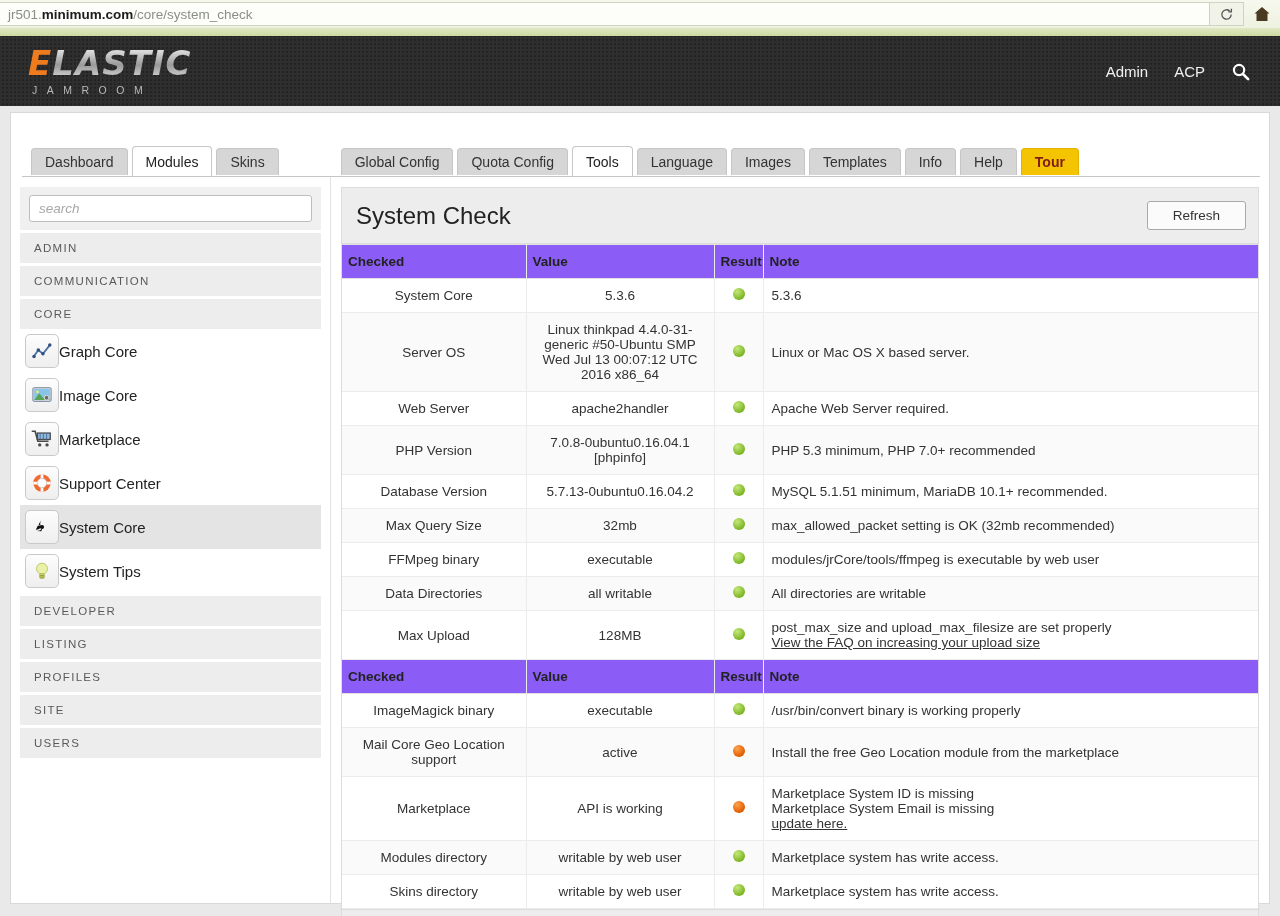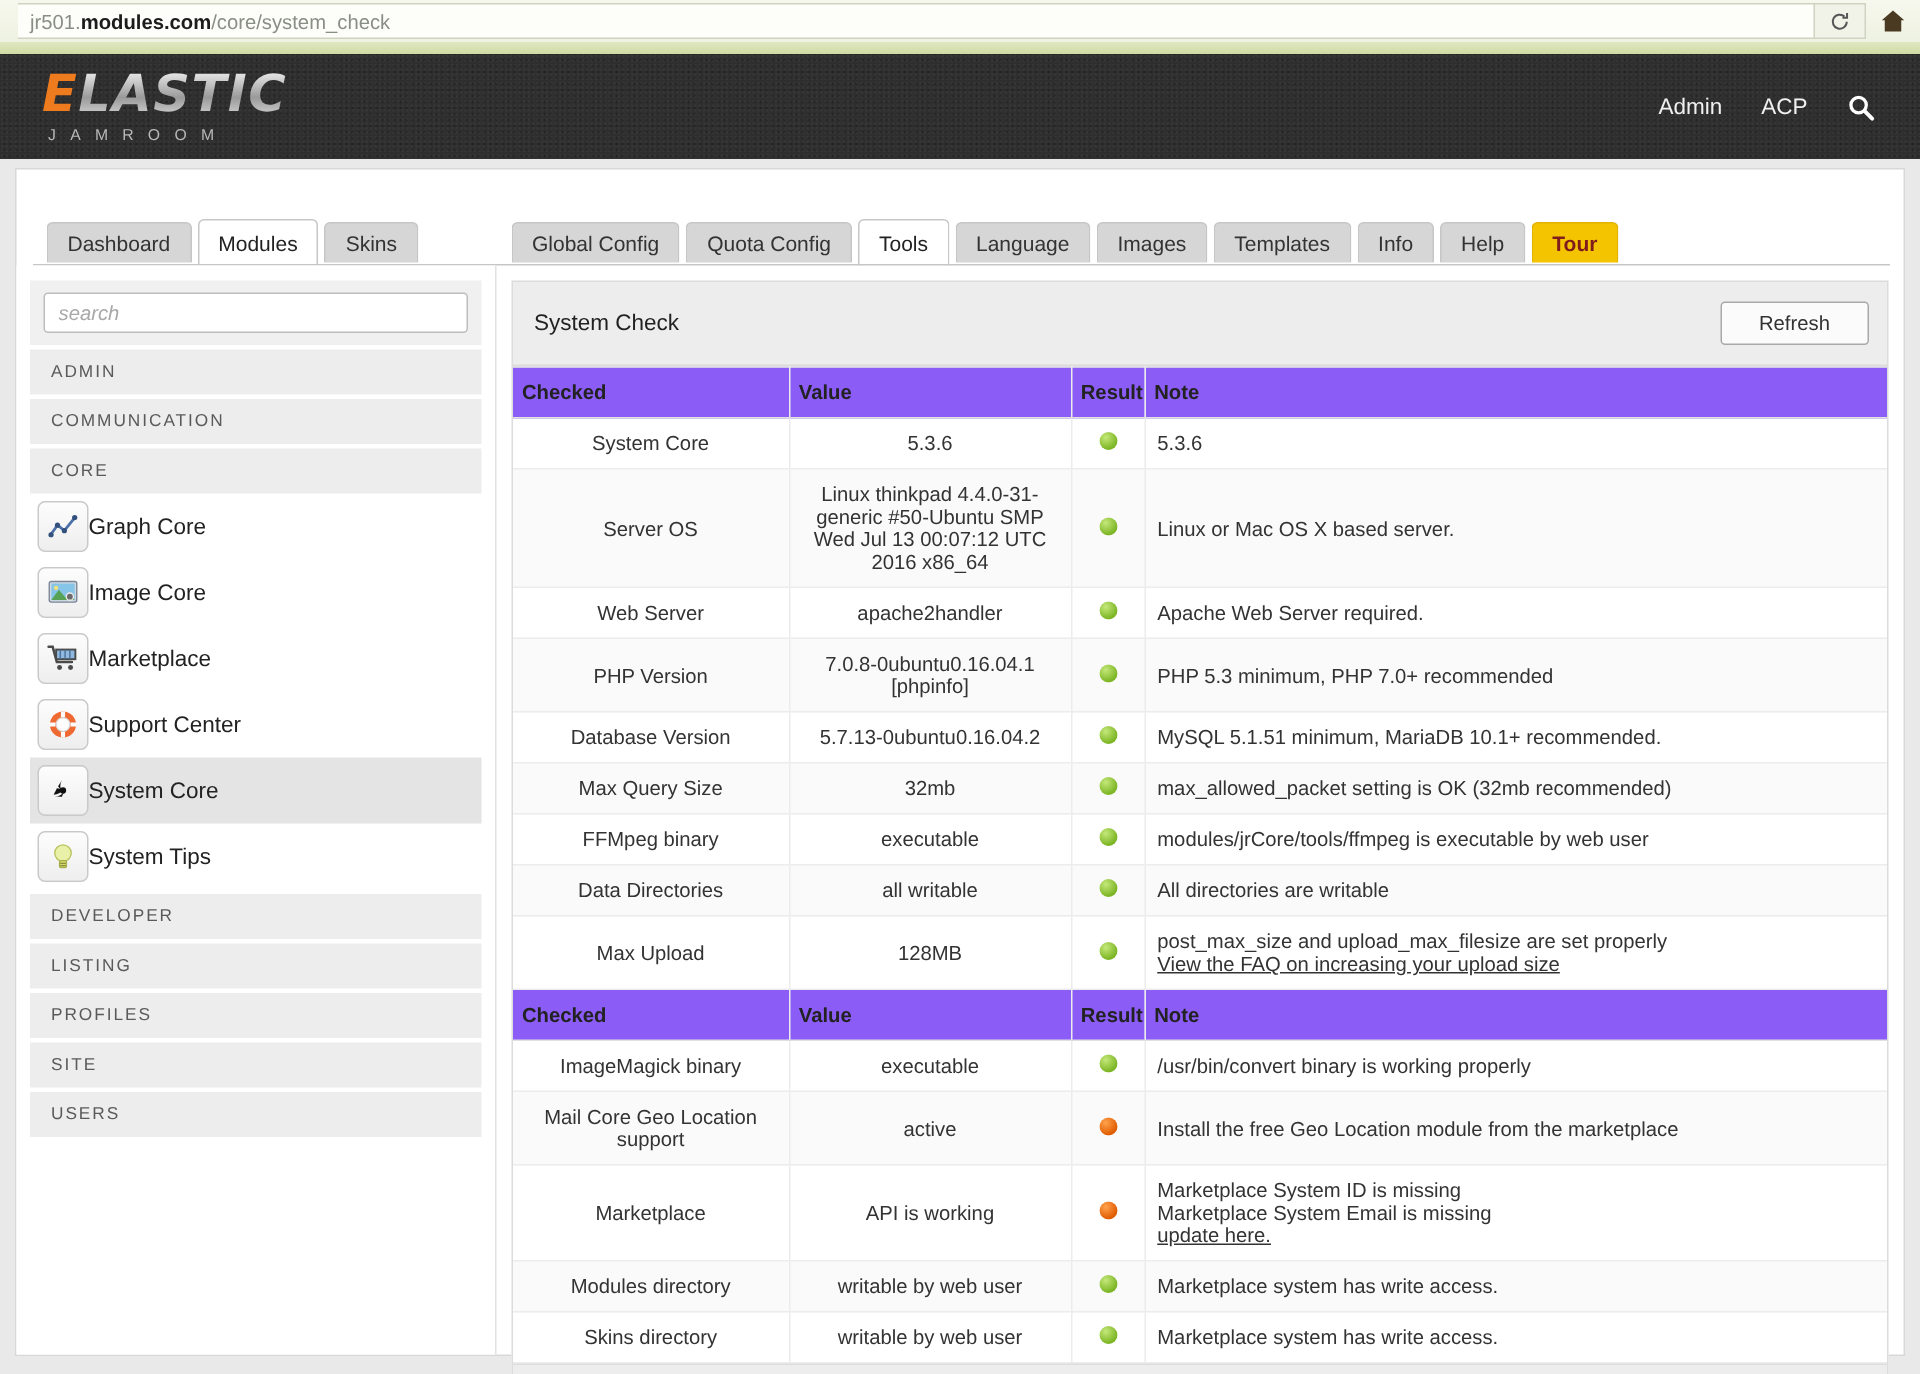--- a/index.html
+++ b/index.html
@@ -7,21 +7,21 @@
     width: 1280px; height: 916px;
     font-family: "Liberation Sans", sans-serif;
     background: #ffffff;
     overflow: hidden;
   }
 
   
   .browser-bar {
     position: absolute; top: 0; left: 0; width: 1280px; height: 28px;
     background: linear-gradient(#f6f8ee, #eef2e0);
-    display: flex; align-items: stretch; padding-left: 12px;
+    display: flex; align-items: stretch;
   }
   .url-field {
     flex: 1 1 auto; margin: 2px 0 2px 0;
     background: #fdfdfa;
     border: 1px solid #cfd3c2; border-left: none;
     display: flex; align-items: center;
     padding: 0 8px;
     font-size: 13.5px;
     overflow: hidden; white-space: nowrap;
   }
@@ -155,21 +155,21 @@
 
   
   .main { flex: 1 1 auto; padding: 10px 10px 0 10px; min-width: 0; }
   .panel { border: 1px solid #dcdcdc; background: #fff; }
   .panel-head {
     height: 56px; background: #ededed;
     border-bottom: 1px solid #dcdcdc;
     display: flex; align-items: center;
     padding: 0 12px 0 14px;
   }
-  .panel-title { font-size: 15px; color: #222; font-weight: normal; }
+  .panel-title { font-size: 24px; color: #222; font-weight: normal; }
   .btn {
     margin-left: auto;
     background: #fbfbfb; border: 1px solid #a9a9a9; border-radius: 3px;
     padding: 6px 25px; font-size: 13.5px; color: #333;
     font-family: "Liberation Sans", sans-serif; cursor: pointer;
   }
 
   table.sc { width: 100%; border-collapse: collapse; table-layout: fixed; }
   table.sc th {
     background: #8b5cf6; font-size: 13.5px; color: #222;
@@ -203,21 +203,21 @@
     background: #ededed; border-top: 1px solid #dcdcdc;
     height: 59px; display: flex; align-items: center; justify-content: center;
   }
 </style>
 </head>
 <body>
 
 <div class="browser-bar">
   <div class="url-field">
     <span class="url-dim">jr501.</span>
-      <span class="url-strong">modules.com</span>
+      <span class="url-strong">minimum.com</span>
       <span class="url-dim">/core/system_check</span>
   </div>
   <div class="reload-btn">
     <svg width="15" height="15" viewBox="0 0 16 16" aria-hidden="true">
       <path d="M13 8a5 5 0 1 1-1.6-3.7" fill="none" stroke="#555" stroke-width="1.4"></path>
       <path d="M13.2 1.8v3.3h-3.3" fill="none" stroke="#555" stroke-width="1.4"></path>
     </svg>
   </div>
   <div class="home-btn">
     <svg width="18" height="18" viewBox="0 0 18 18" aria-hidden="true">

